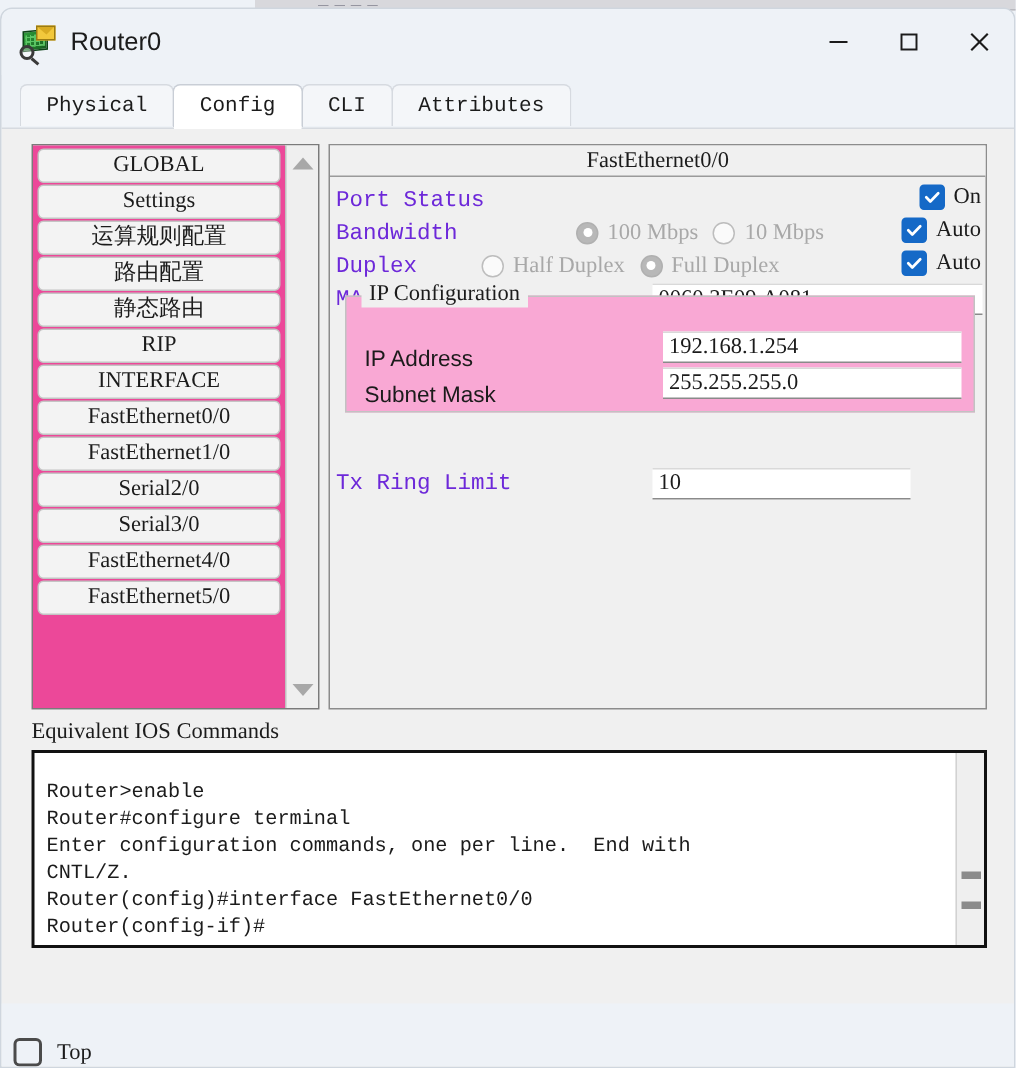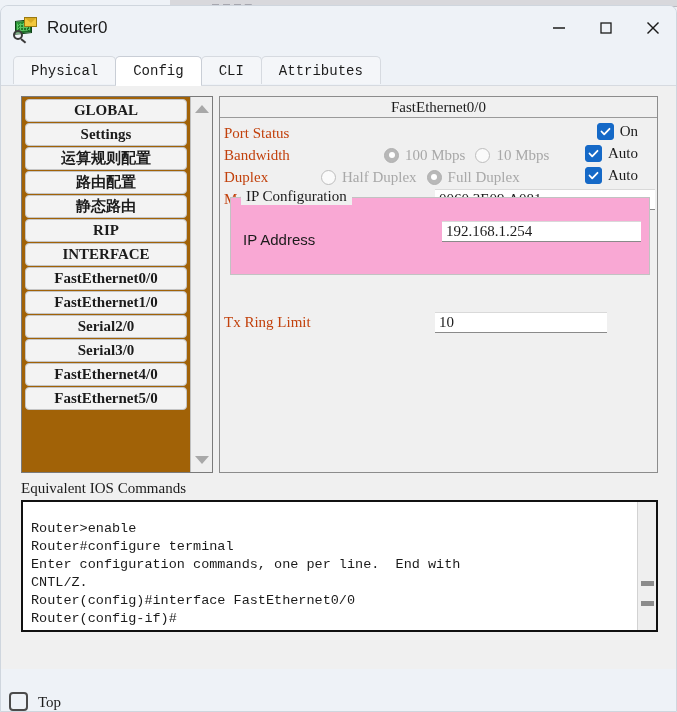--- a/index.html
+++ b/index.html
@@ -181,22 +181,21 @@
     left: 20px; top: 10px;
     width: 192px; height: 377px;
     background: #ffffff;
     border: 1px solid #7a7a7a;
     display: flex;
   }
   .side-list {
     flex: 1 1 auto;
     padding: 2px 3px 0 3px;
     overflow: hidden;
-    background: #a16207;
-    font-weight: bold;
+    background: #ec4899;
   }
   .side-item {
     display: block;
     width: 100%;
     height: 23px;
     line-height: 21px;
     margin-bottom: 1px;
     text-align: center;
     font-family: "Liberation Serif", "DejaVu Serif", serif;
     font-size: 15px;
@@ -251,29 +250,29 @@
   }
 
   .row {
     position: relative;
     height: 22px;
     display: flex;
     align-items: center;
     padding-left: 4px;
   }
   .row-label {
-    font-family: Liberation Serif, serif;
-    font-size: 15px;
-    color: #c2410c;
+    font-family: Liberation Mono, monospace;
+    font-size: 15px;
+    color: #6d28d9;
     white-space: nowrap;
   }
 
   .right-ctl {
     position: absolute;
-    right: 19px; top: 1px;
+    right: 3px; top: 1px;
     display: flex; align-items: center; gap: 6px;
   }
 
   .chk {
     width: 17px; height: 17px;
     border-radius: 3px;
     background: #1569c7;
     border: 1px solid #1569c7;
     display: flex; align-items: center; justify-content: center;
     cursor: default;
@@ -559,20 +558,24 @@
         </div>
 
         <div class="groupbox">
           <span class="legend">IP Configuration</span>
 
           <div class="gb-row" style="top:22px;">
             <span class="gb-label">IP Address</span>
             <input class="txtfield" style="width: 200px;" type="text" value="192.168.1.254">
           </div>
 
+          <div class="gb-row" style="top:46px;">
+            <span class="gb-label">Subnet Mask</span>
+            <input class="txtfield" style="width: 200px;" type="text" value="255.255.255.0">
+          </div>
         </div>
 
         <div class="row" style="position:absolute; left:0; top:214px; width:100%;">
           <span class="row-label">Tx Ring Limit</span>
           <input class="txtfield" style="position: absolute; left: 215px; width: 172px;" type="text" value="10">
         </div>
       </div>
 
       <div class="ios-title">Equivalent IOS Commands</div>
       <div class="console">

